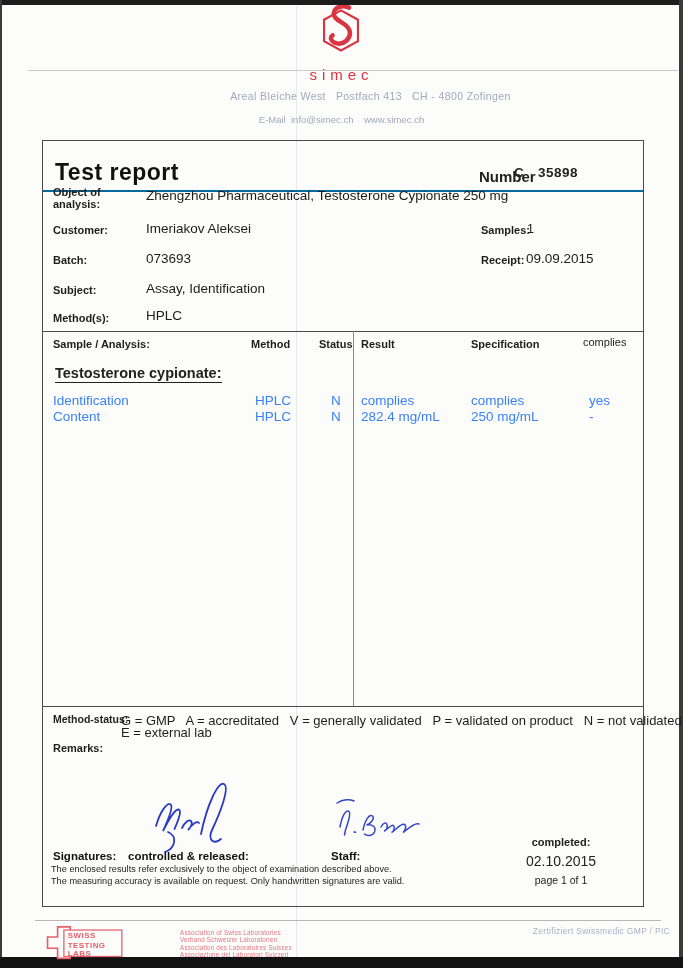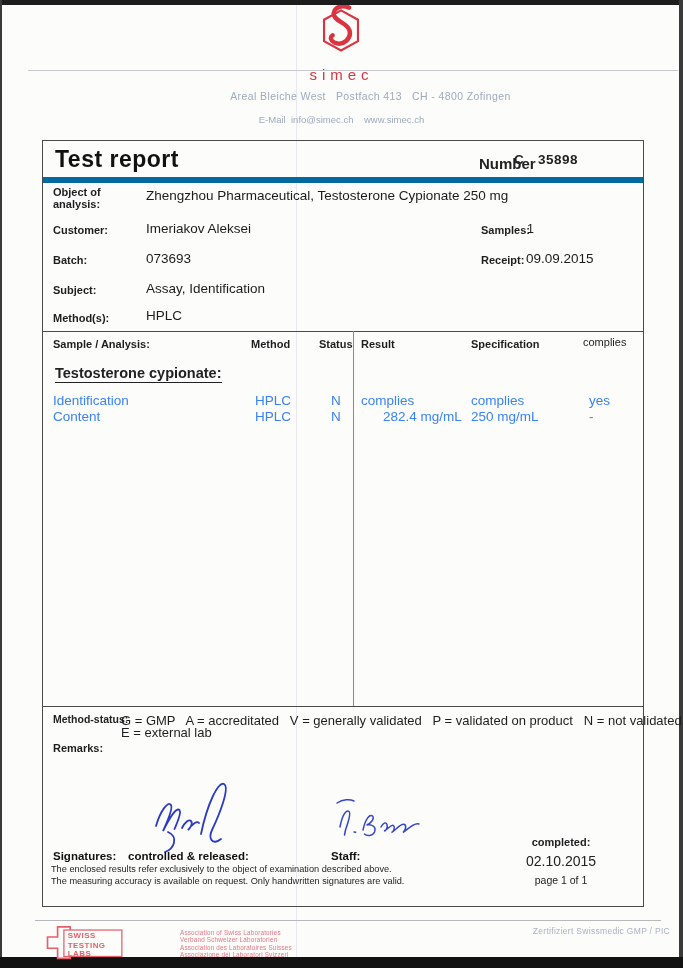--- a/index.html
+++ b/index.html
@@ -19,21 +19,21 @@
   .hdr-line{left:28px;top:70px;width:650px;height:1px;background:#c9c9cf;}
   .logo-svg{left:315px;top:5px;}
   .logo-word{left:0;top:50px;width:683px;text-align:center;font-size:15px;letter-spacing:5px;color:#d93440;margin-top:16px;}
   .company{left:0;top:76px;width:683px;text-align:center;font-size:11.5px;letter-spacing:1px;color:#8d99ad;}
   .addr{left:0;width:683px;text-align:center;color:#9faabd;white-space:pre;}
   .addr1{top:90px;font-size:10.5px;letter-spacing:.4px;padding-left:29px;}
   .addr2{top:103px;font-size:9.5px;}
   .addr3{top:114px;font-size:9.5px;}
   
   .box{left:42px;top:140px;width:600px;height:765px;border:1.5px solid #4a4a4a;background:transparent;}
-  .title-row{left:0;top:0;width:100%;height:36px;border-bottom:6px solid #0369a1;text-align:center;}
+  .title-row{left:0;top:13px;width:100%;height:36px;border-bottom:2px solid #0369a1;text-align:center;}
   .report-title{left:12px;top:5px;font-size:23px;font-weight:bold;letter-spacing:.5px;color:#111;}
   .num-label{left:436px;top:14px;font-size:15px;font-weight:bold;}
   .num-series{left:471px;top:11px;font-size:13.5px;font-weight:bold;}
   .num-value{left:495px;top:11px;font-size:13.5px;font-weight:bold;letter-spacing:.5px;}
   .flabel{font-size:11px;font-weight:bold;color:#1e1e1e;}
   .fvalue{font-size:13.5px;color:#1c1c1c;}
   .pre-line{white-space:pre-line;line-height:11.5px;}
   
   .table-sec{left:0;top:190px;width:100%;height:375px;border-top:1.5px solid #4a4a4a;}
   .th{font-size:11px;font-weight:bold;color:#1e1e1e;}
@@ -123,21 +123,21 @@
     <div class="abs cell" style="left:10px;top:252px;">Identification</div>
     <div class="abs cell" style="left:212px;top:252px;">HPLC</div>
     <div class="abs cell" style="left:288px;top:252px;">N</div>
     <div class="abs cell" style="left:318px;top:252px;">complies</div>
     <div class="abs cell" style="left:428px;top:252px;">complies</div>
     <div class="abs cell" style="left:546px;top:252px;">yes</div>
 
     <div class="abs cell" style="left:10px;top:268px;">Content</div>
     <div class="abs cell" style="left:212px;top:268px;">HPLC</div>
     <div class="abs cell" style="left:288px;top:268px;">N</div>
-    <div class="abs cell" style="left:318px;top:268px;margin-left:22px;">282.4 mg/mL</div>
+    <div class="abs cell" style="left:318px;top:268px;">282.4 mg/mL</div>
     <div class="abs cell" style="left:428px;top:268px;">250 mg/mL</div>
     <div class="abs cell" style="left:546px;top:268px;">-</div>
 
     <div class="abs ms-sec"></div>
     <div class="abs ms-label" style="left:10px;top:572px;">Method-status:</div>
     <div class="abs ms-text" style="left:78px;top:572px;">G = GMP   A = accreditated   V = generally validated   P = validated on product   N = not validated</div>
     <div class="abs ms-text" style="left:78px;top:584px;">E = external lab</div>
     <div class="abs flabel" style="left:10px;top:601px;">Remarks:</div>
 
     <div class="abs" style="left:95px;top:633px;">

